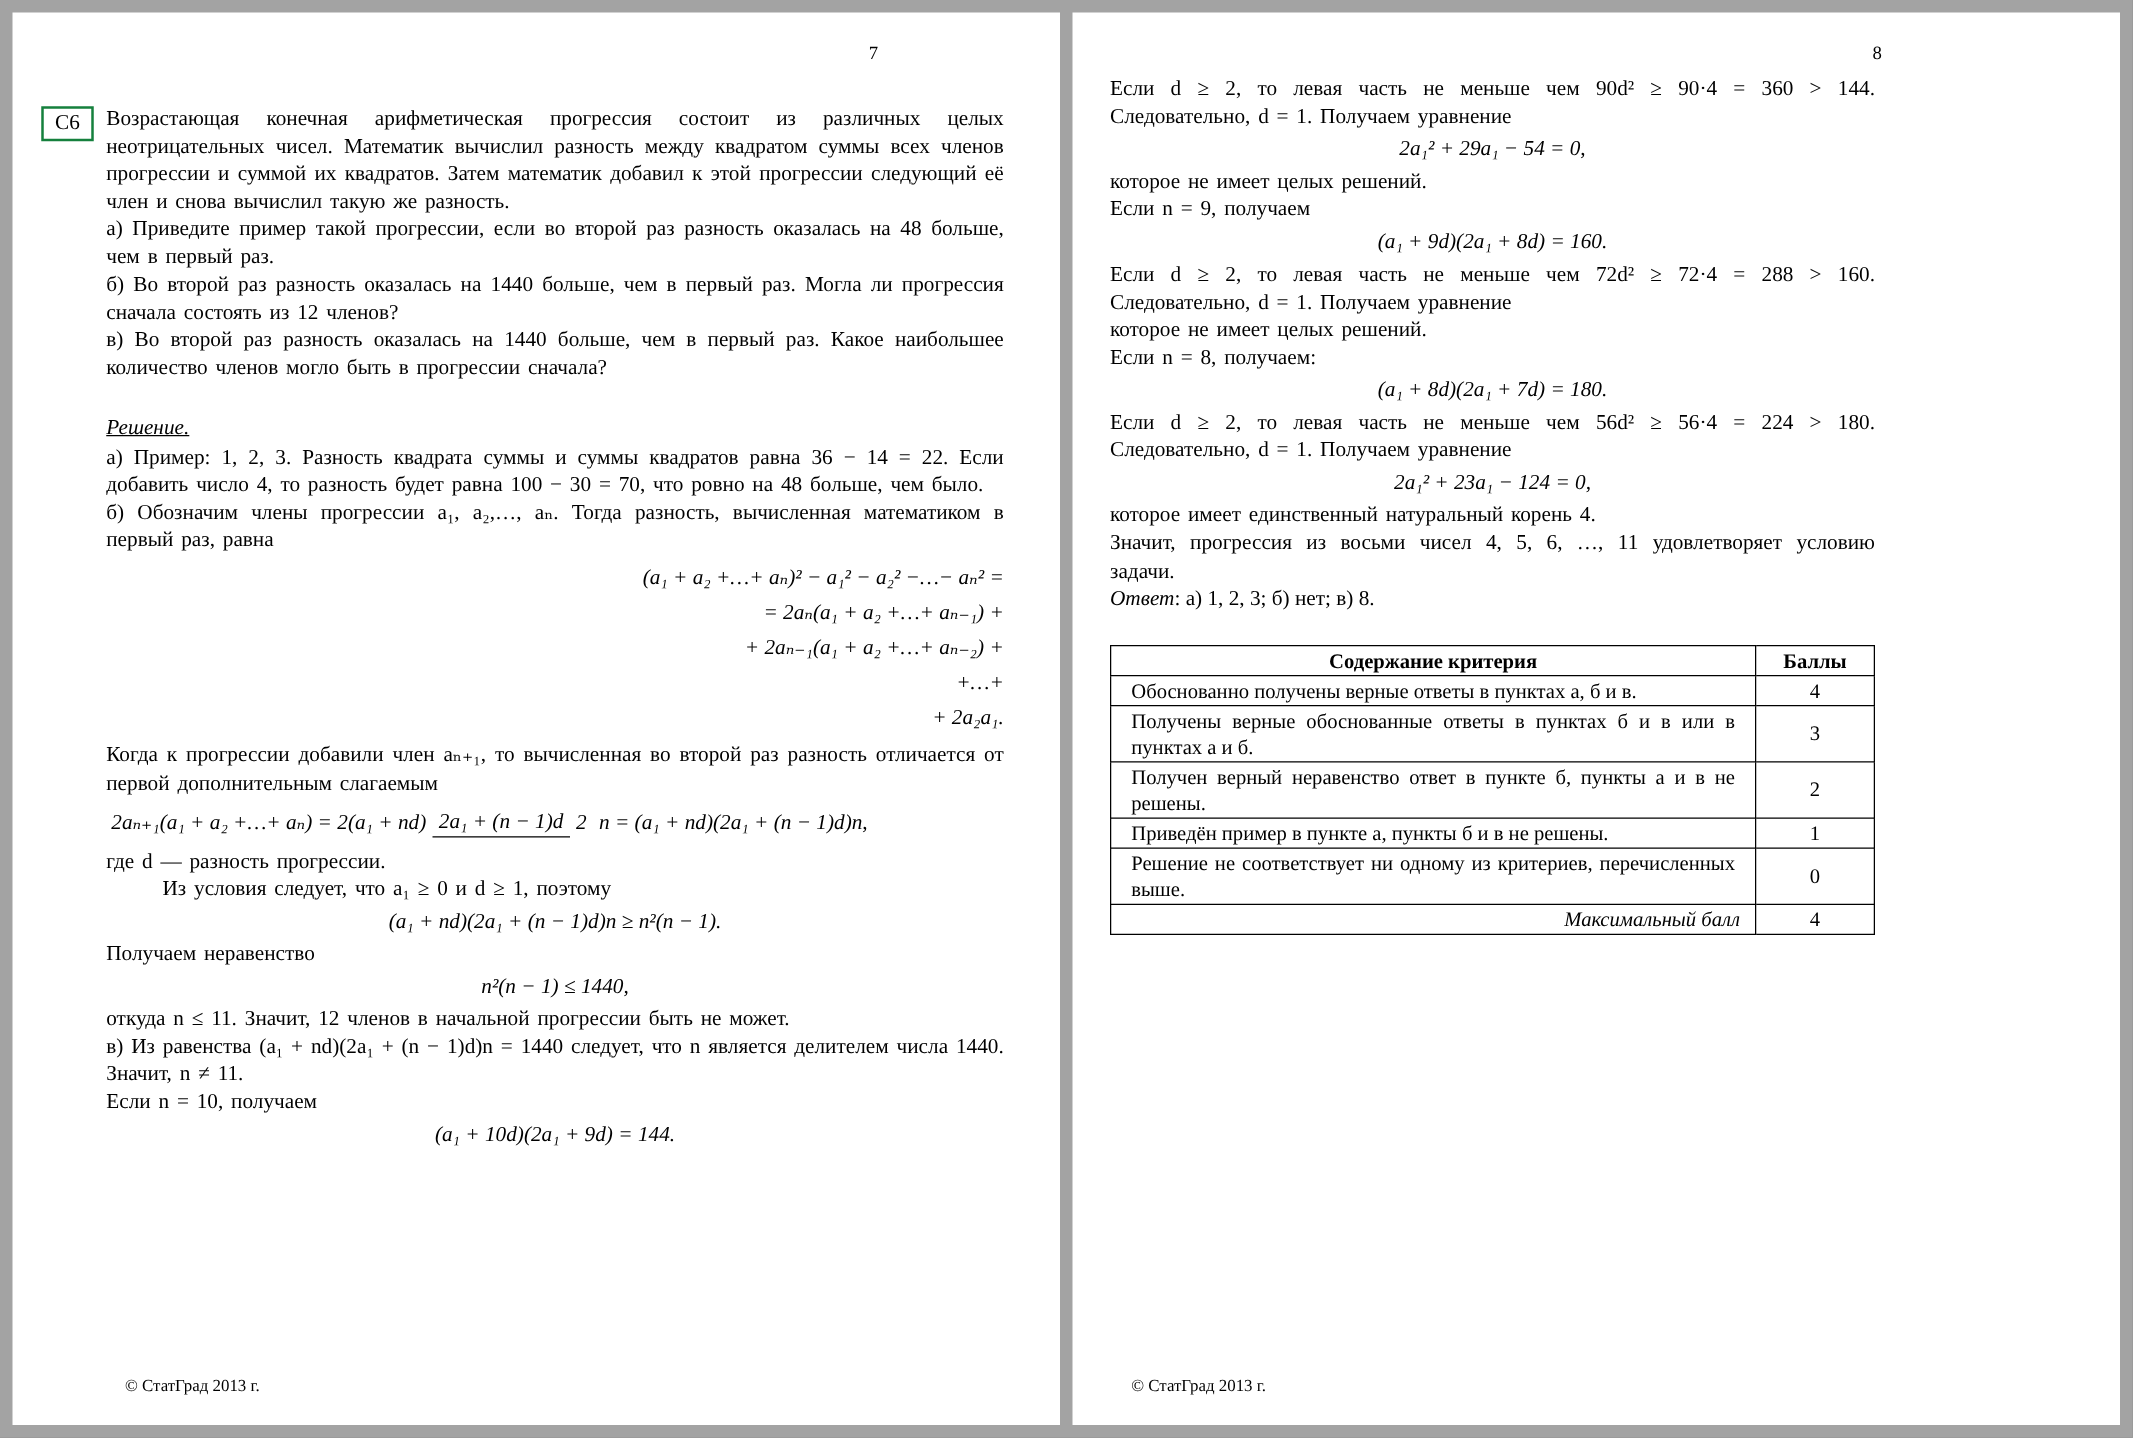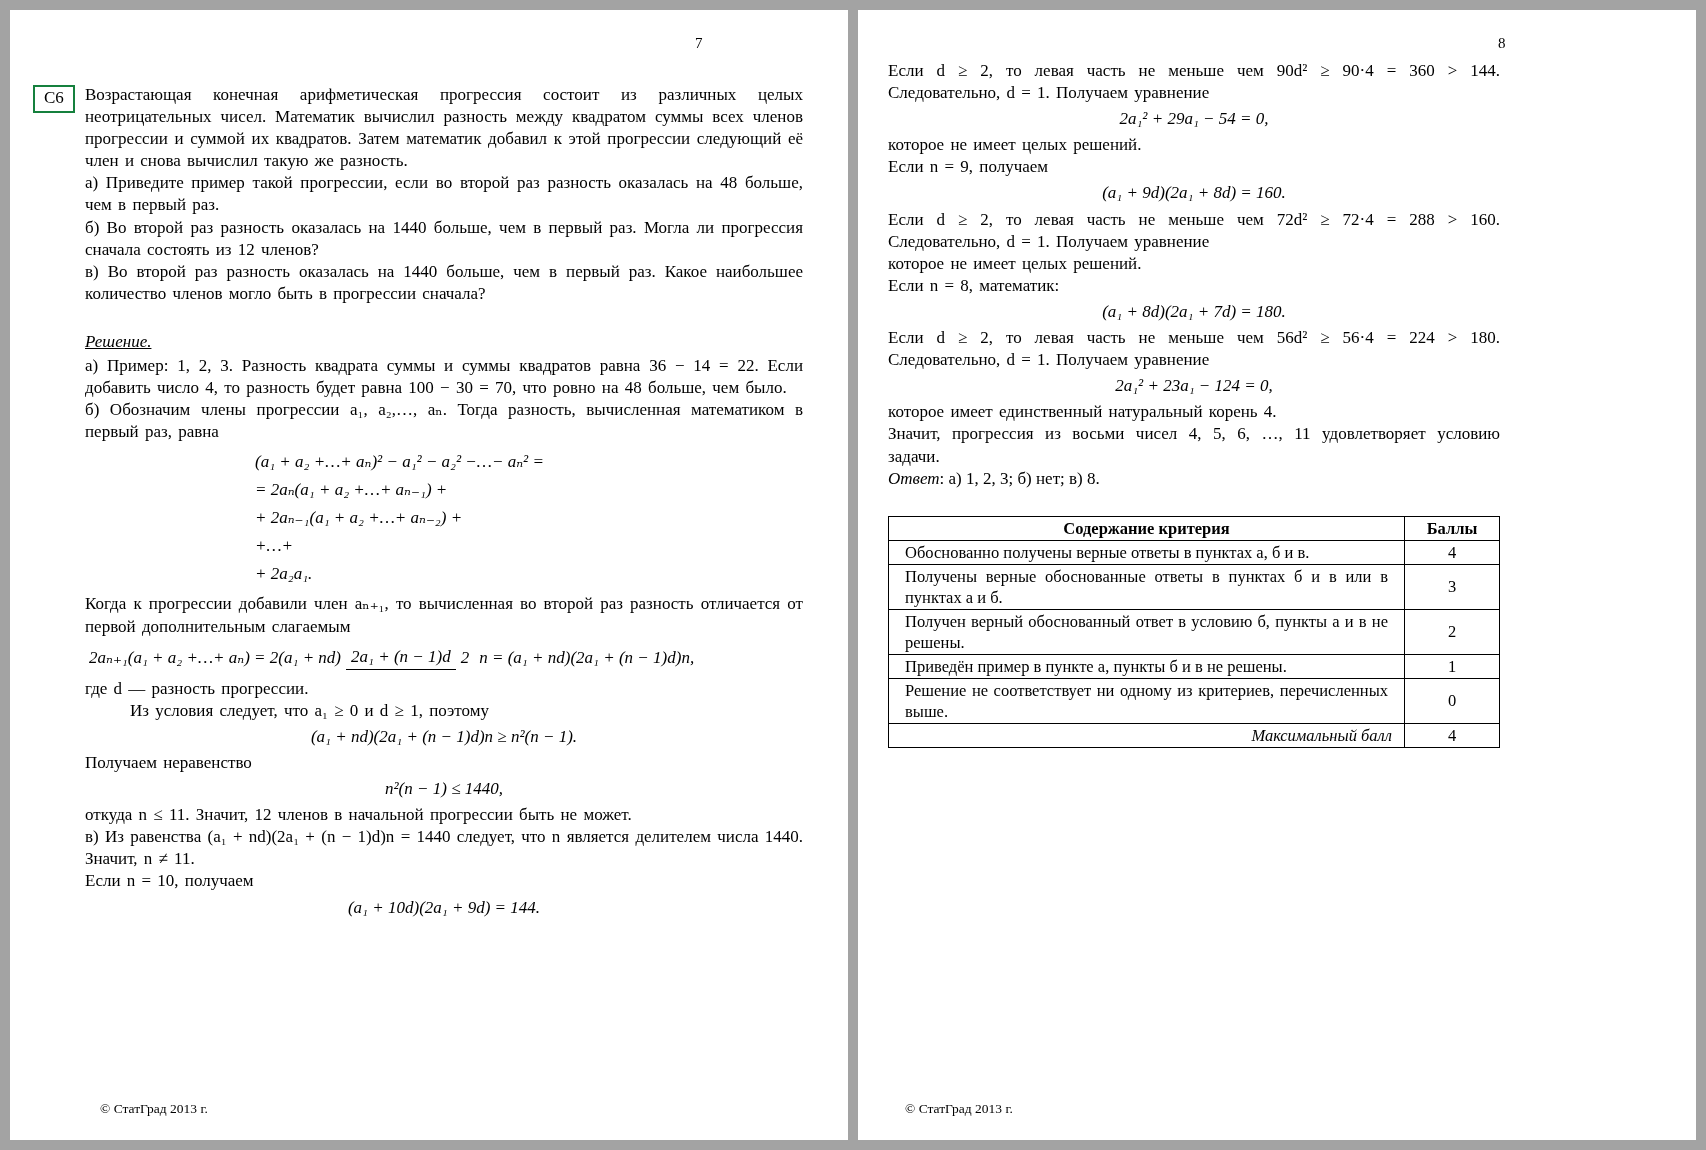--- a/index.html
+++ b/index.html
@@ -61,20 +61,21 @@
   }
   .solution-heading span {
     font-style: italic;
     text-decoration: underline;
   }
 
   .expansion {
     margin: 5px 0 5px 170px;
     font-style: italic;
     line-height: 28px;
+    text-align: right;
   }
 
   .formula-frac {
     display: flex;
     align-items: center;
     gap: 5px;
     font-style: italic;
     margin: 8px 0 8px 4px;
   }
   .frac { display: inline-flex; flex-direction: row; text-align: center; font-style: italic; }
@@ -189,21 +190,21 @@
 
       <p class="para">Если d ≥ 2, то левая часть не меньше чем 90d² ≥ 90·4 = 360 &gt; 144. Следовательно, d = 1. Получаем уравнение</p>
       <div class="formula-center">2a₁² + 29a₁ − 54 = 0,</div>
       <p class="para left">которое не имеет целых решений.</p>
 
       <p class="para left">Если n = 9, получаем</p>
       <div class="formula-center">(a₁ + 9d)(2a₁ + 8d) = 160.</div>
       <p class="para">Если d ≥ 2, то левая часть не меньше чем 72d² ≥ 72·4 = 288 &gt; 160. Следовательно, d = 1. Получаем уравнение</p>
       <p class="para left">которое не имеет целых решений.</p>
 
-      <p class="para left">Если n = 8, математик:</p>
+      <p class="para left">Если n = 8, получаем:</p>
       <div class="formula-center">(a₁ + 8d)(2a₁ + 7d) = 180.</div>
       <p class="para">Если d ≥ 2, то левая часть не меньше чем 56d² ≥ 56·4 = 224 &gt; 180. Следовательно, d = 1. Получаем уравнение</p>
       <div class="formula-center">2a₁² + 23a₁ − 124 = 0,</div>
       <p class="para left">которое имеет единственный натуральный корень 4.</p>
 
       <p class="para">Значит, прогрессия из восьми чисел 4, 5, 6, …, 11 удовлетворяет условию задачи.</p>
 
       <p class="answer-line"><span class="it">Ответ</span><span>: а) 1, 2, 3; б) нет; в) 8.</span></p>
 
       <table class="criteria">
@@ -216,21 +217,21 @@
         <tbody>
           <tr>
             <td class="crit">Обоснованно получены верные ответы в пунктах а, б и в.</td>
             <td class="score-col">4</td>
           </tr>
           <tr>
             <td class="crit">Получены верные обоснованные ответы в пунктах б и в или в пунктах а и б.</td>
             <td class="score-col">3</td>
           </tr>
           <tr>
-            <td class="crit">Получен верный обоснованный ответ в условию б, пункты а и в не решены.</td>
+            <td class="crit">Получен верный неравенство ответ в пункте б, пункты а и в не решены.</td>
             <td class="score-col">2</td>
           </tr>
           <tr>
             <td class="crit">Приведён пример в пункте а, пункты б и в не решены.</td>
             <td class="score-col">1</td>
           </tr>
           <tr>
             <td class="crit">Решение не соответствует ни одному из критериев, перечисленных выше.</td>
             <td class="score-col">0</td>
           </tr>

